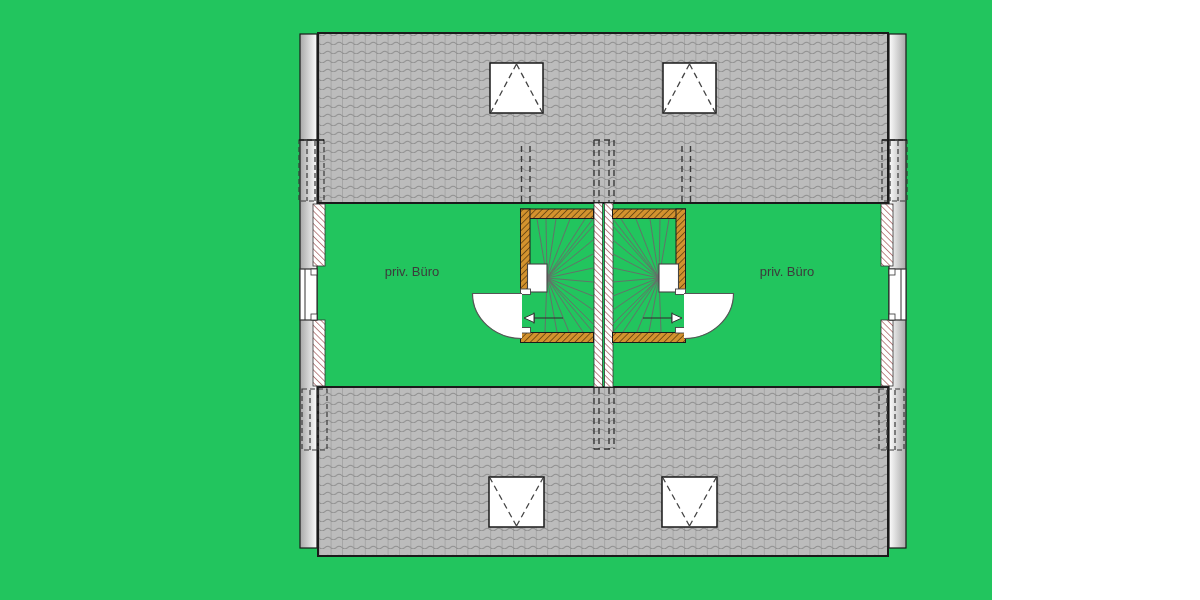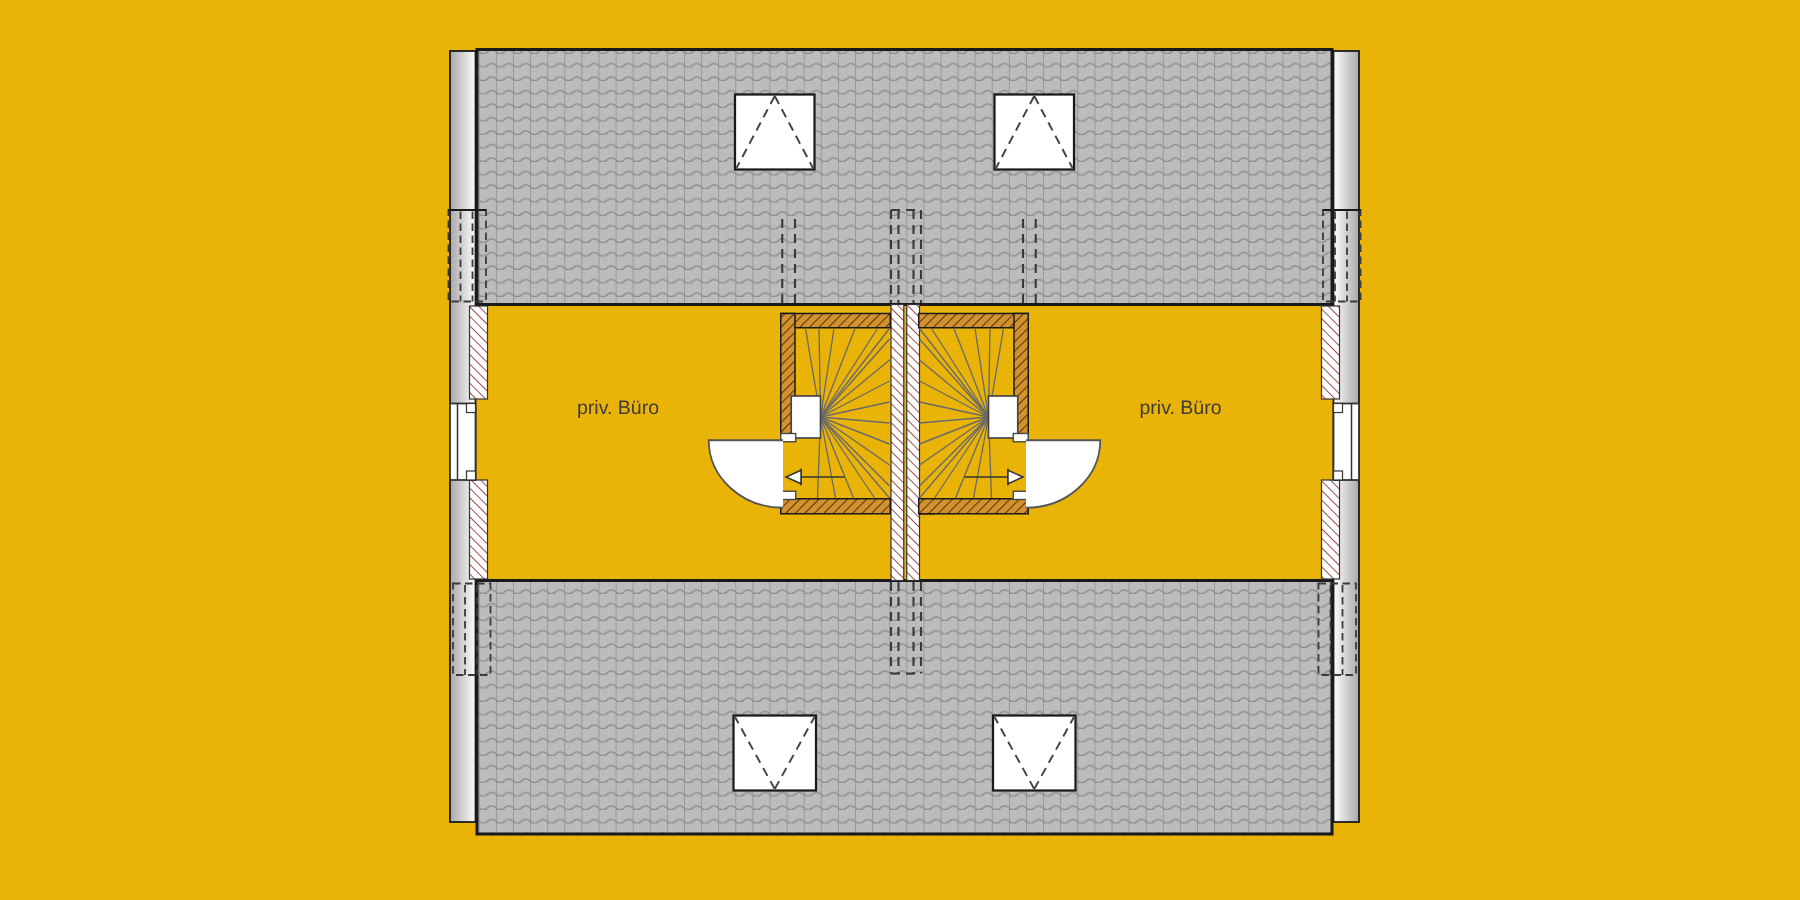--- a/index.html
+++ b/index.html
@@ -1,16 +1,16 @@
 <!DOCTYPE html>
 <html><head>
 <meta charset="utf-8">
 <style>
   html,body{margin:0;padding:0;background:#ffffff;}
-  #stage{position:relative;width:1200px;height:600px;background:#eab308;overflow:hidden;
+  #stage{position:relative;width:992px;height:600px;background:#22c55e;overflow:hidden;
          font-family:"Liberation Sans",sans-serif;}
   svg{position:absolute;left:0;top:0;}
   text{font-family:"Liberation Sans",sans-serif;font-size:13px;}
 </style>
 </head>
 <body>
 
 <div id="stage">
 <svg width="1200" height="600" viewBox="0 0 1200 600">
   <defs>

